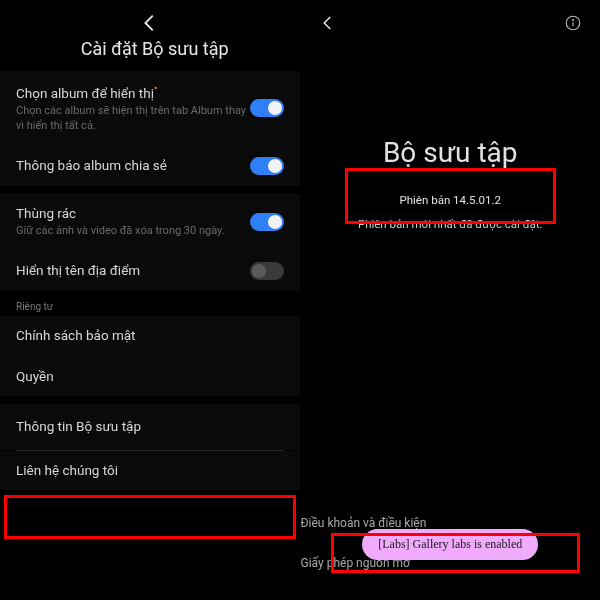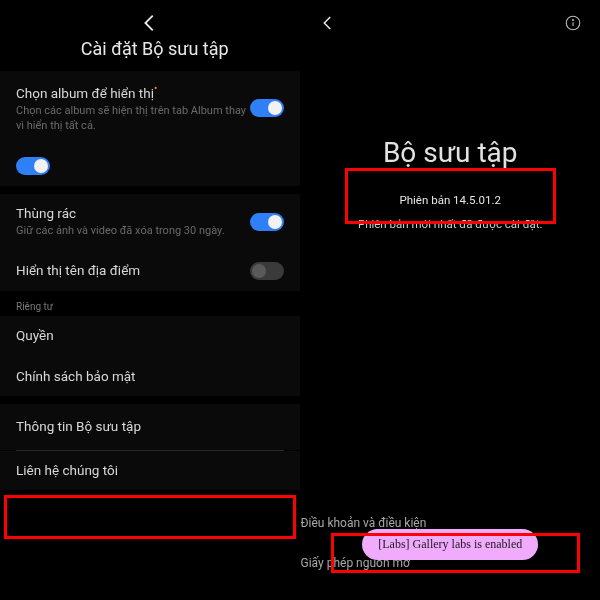--- a/index.html
+++ b/index.html
@@ -169,20 +169,23 @@
         </div>
         <div class="row-sub">Chọn các album sẽ hiện thị trên tab Album thay vì hiển thị tất cả.</div>
       </div>
       <div class="toggle on">
           <div class="knob"></div>
         </div>
     </div>
 
 
     <div class="row">
+      <div class="row-text">
+        <div class="row-title">Thông báo album chia sẻ</div>
+      </div>
       <div class="toggle on">
           <div class="knob"></div>
         </div>
     </div>
 
     <div class="section-gap"></div>
 
     <div class="row">
       <div class="row-text">
         <div class="row-title">Thùng rác</div>
@@ -198,24 +201,24 @@
         <div class="row-title">Hiển thị tên địa điểm</div>
       </div>
       <div class="toggle off">
           <div class="knob"></div>
         </div>
     </div>
 
     <div class="section-label">Riêng tư</div>
 
     <div class="row">
+      <div class="row-title">Chính sách bảo mật</div>
+    </div>
+    <div class="row">
       <div class="row-title">Quyền</div>
-    </div>
-    <div class="row">
-      <div class="row-title">Chính sách bảo mật</div>
     </div>
 
     <div class="section-gap"></div>
 
     <div class="row" style="padding-top:14px;padding-bottom:14px">
       <div class="row-title">Thông tin Bộ sưu tập</div>
     </div>
     <div style="height:1px;background:#2a2a2a;margin:0 16px"></div>
     <div class="row">
       <div class="row-title">Liên hệ chúng tôi</div>

